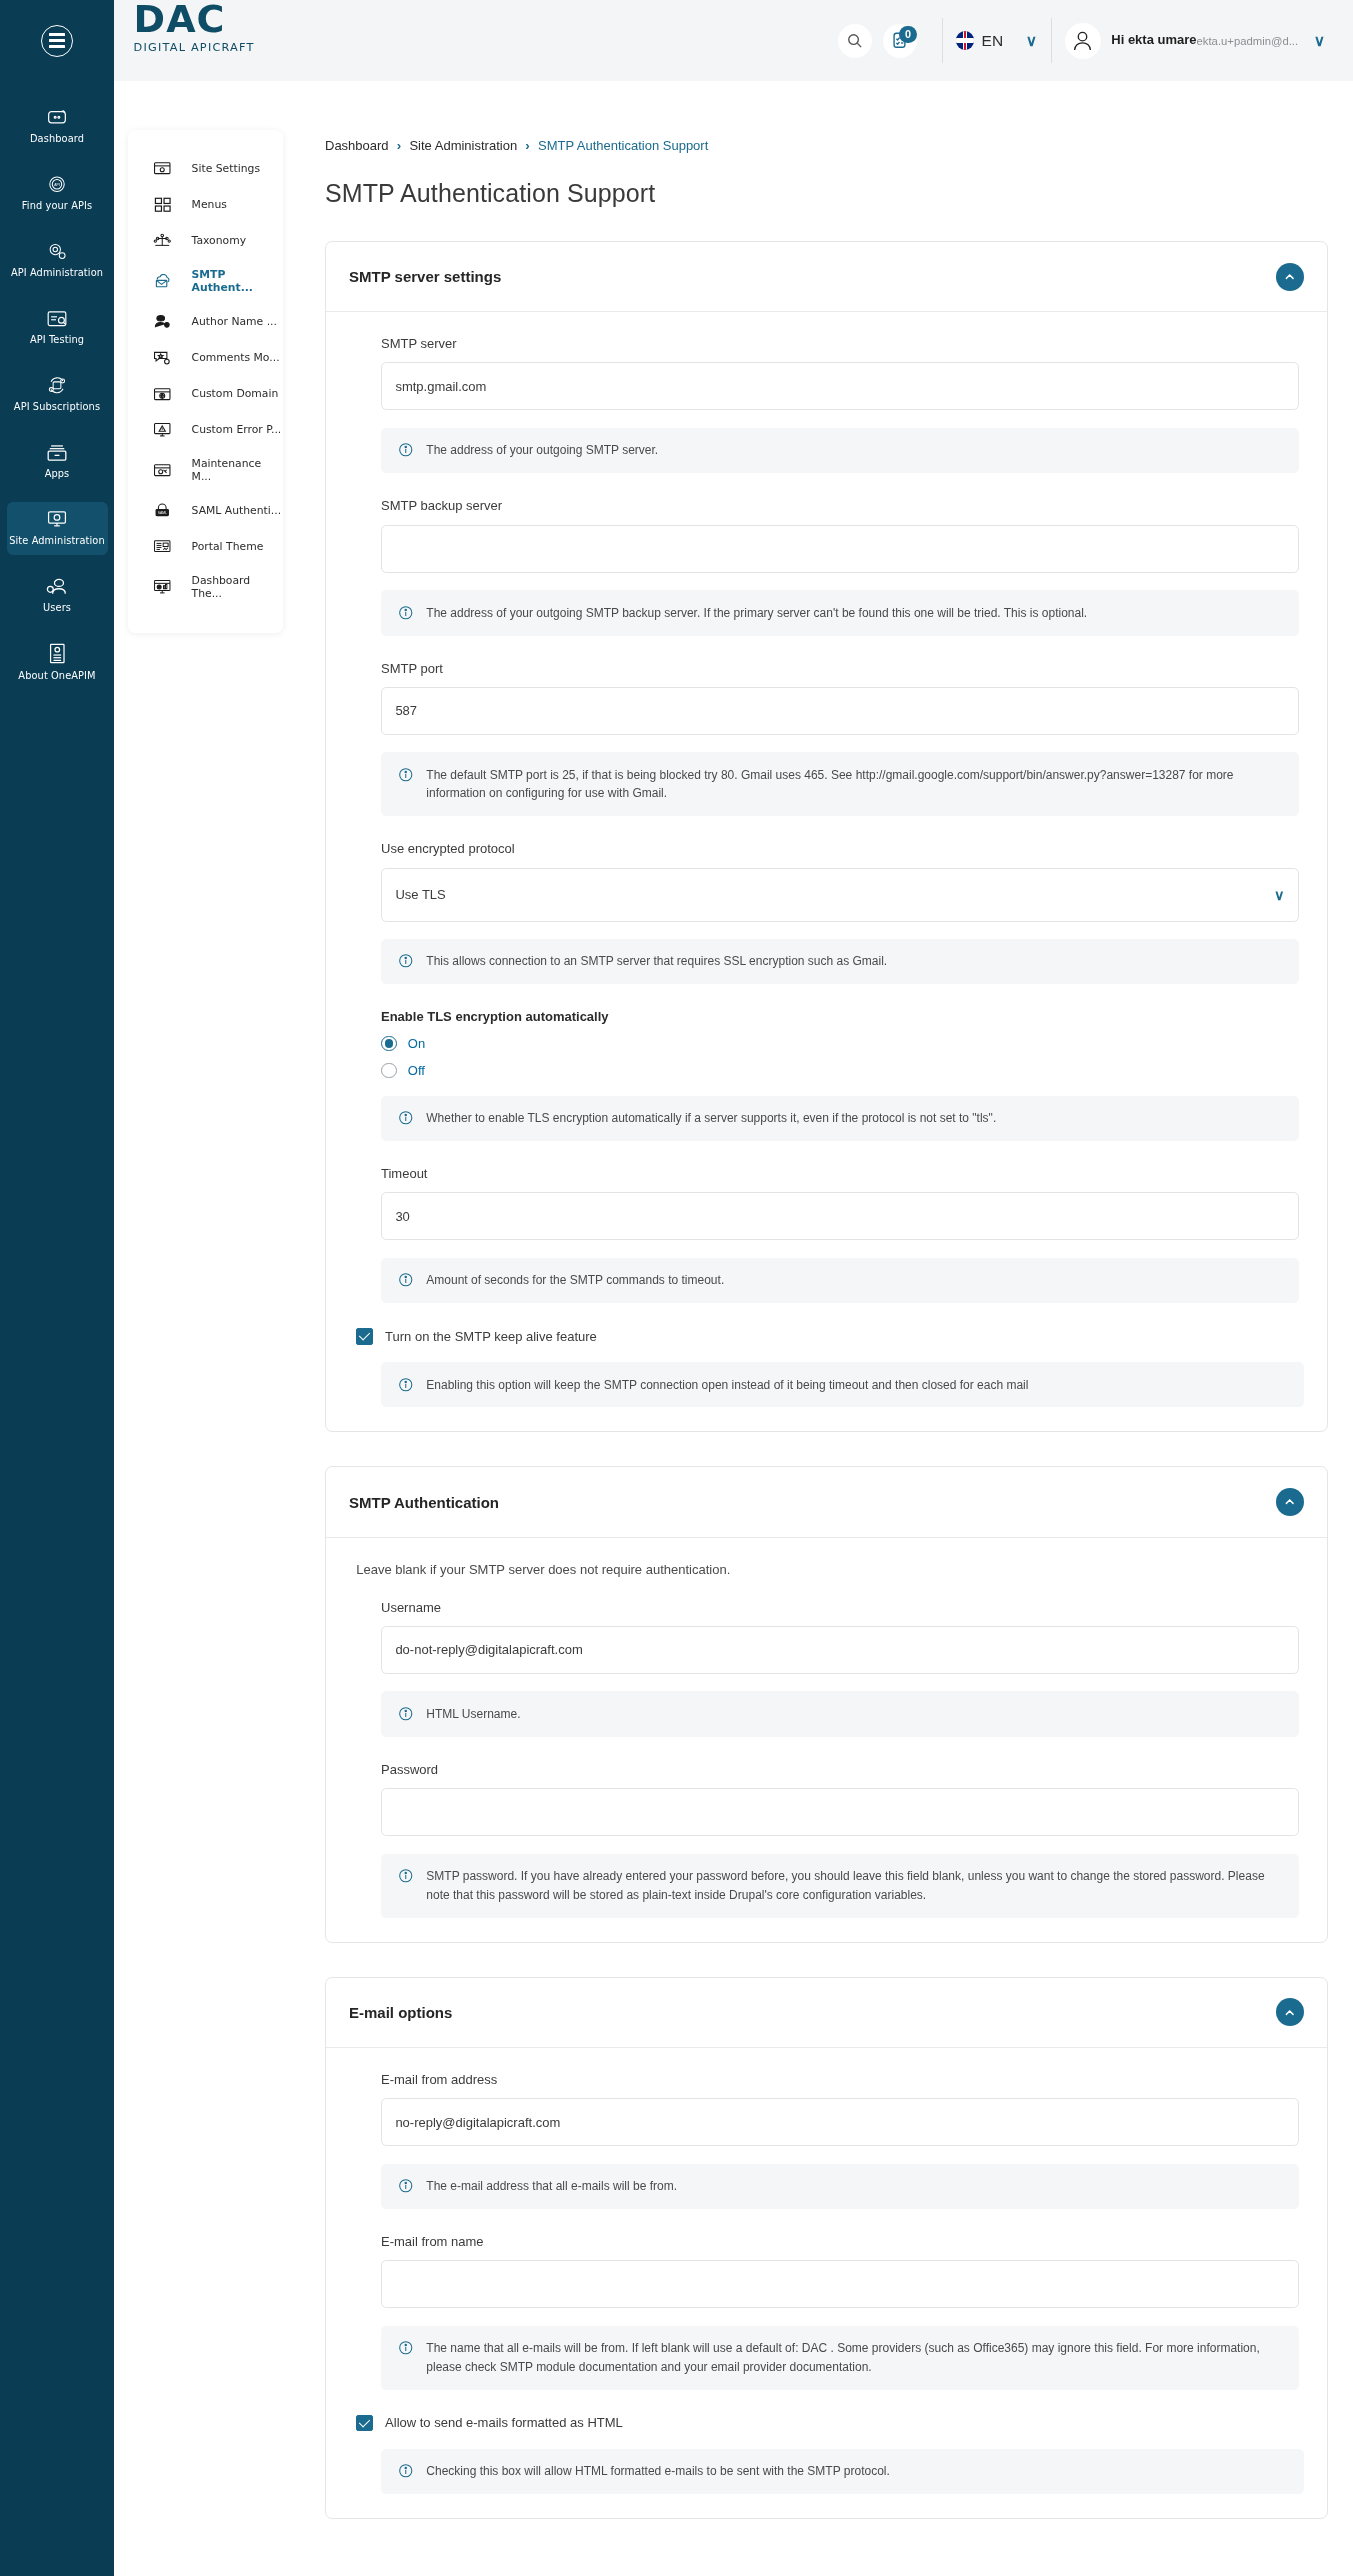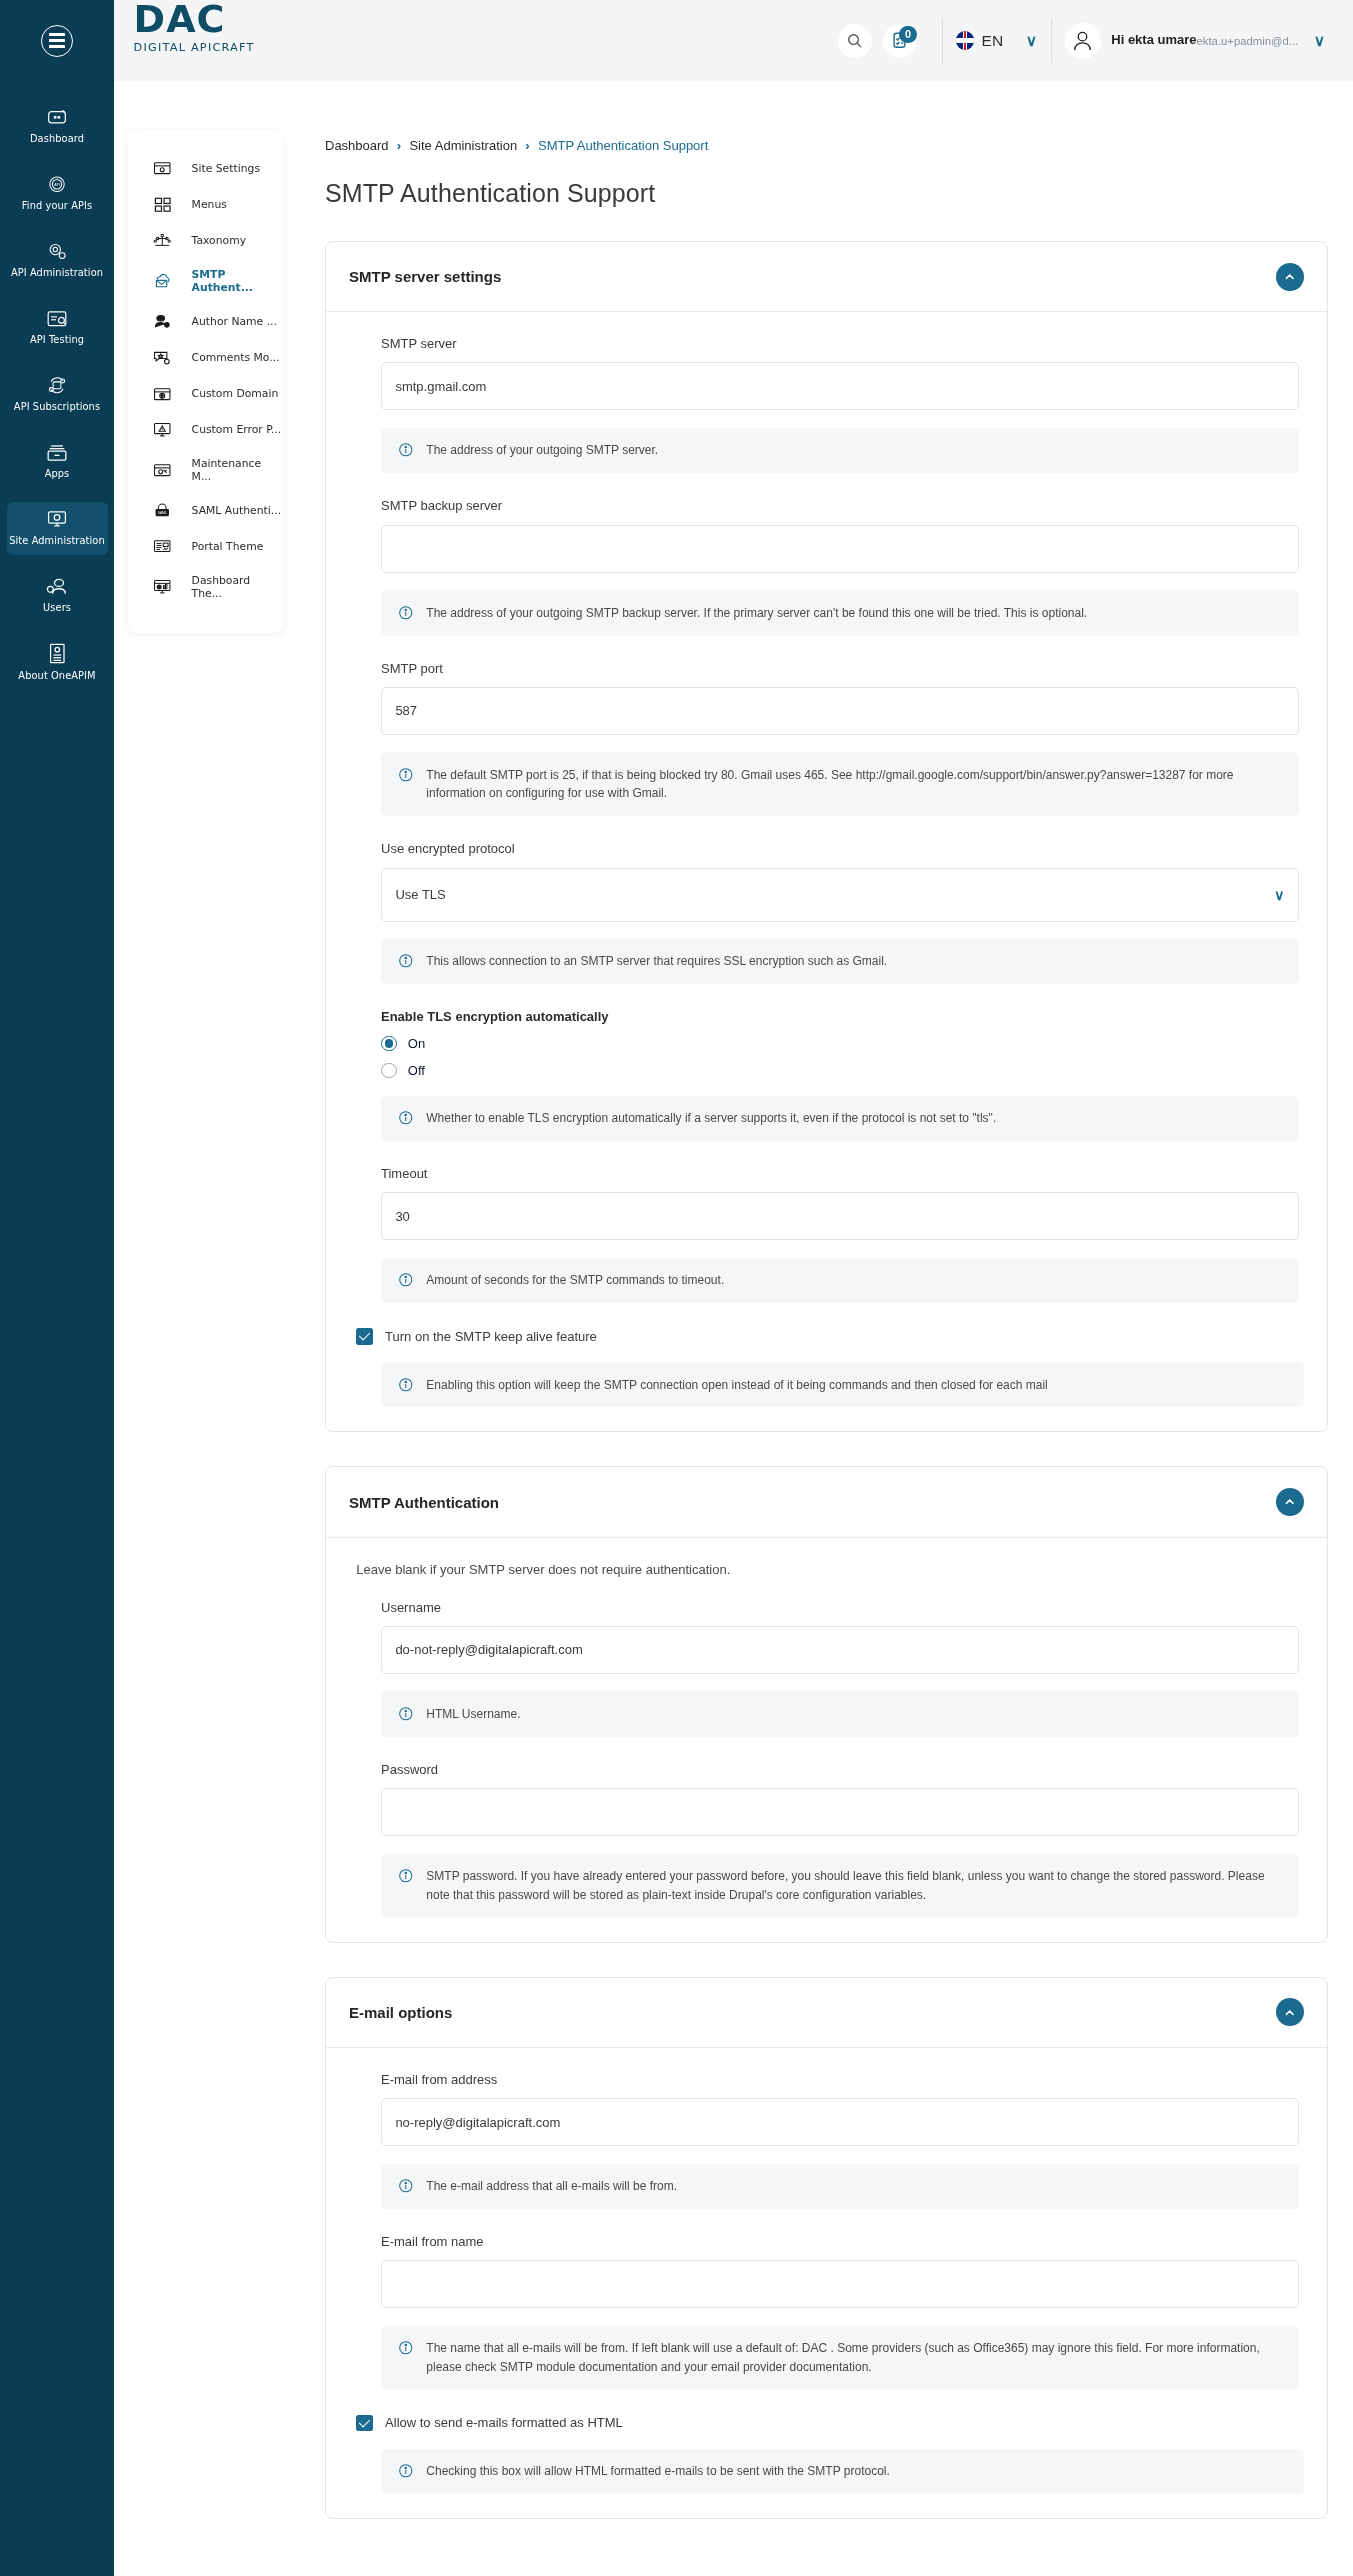--- a/index.html
+++ b/index.html
@@ -202,21 +202,21 @@
   .radio-row { display: flex; align-items: center; gap: 11.3px; margin-bottom: 11.3px; }
   .radio {
     width: 15.5px; height: 15.5px; border-radius: 50%;
     border: 1px solid #9aa0a6; background: #fff; flex: 0 0 15.5px;
     display: flex; align-items: center; justify-content: center;
   }
   .radio.on { border-color: #1a6b8f; }
   .radio.on:after {
     content: ""; width: 8.2px; height: 8.2px; border-radius: 50%; background: #1a6b8f;
   }
-  .radio-label { font-size: 13px; color: #0f172a; }
+  .radio-label { font-size: 13px; color: #0369a1; }
 
   .check-row { display: flex; align-items: center; gap: 12.4px; margin: 9.3px 0 7.2px 0; }
   .chk {
     width: 16.5px; height: 16.5px; border-radius: 2.1px;
     border: 1px solid #9aa0a6; background: #fff; flex: 0 0 16.5px;
     display: flex; align-items: center; justify-content: center;
   }
   .chk.on { background: #1a6b8f; border-color: #1a6b8f; }
   .chk.on:after {
     content: ""; display: block; width: 5.2px; height: 9.3px;
@@ -670,21 +670,21 @@
         <span class="check-label">Turn on the SMTP keep alive feature</span>
       </div>
       <div class="helpbox nested" style="margin-bottom:0;">
         <span class="help-i">
           <svg width="15.5" height="15.5" viewBox="0 0 24 24" fill="none" stroke="#1a6b8f" stroke-width="1.6">
               <circle cx="12" cy="12" r="9.4"></circle>
               <line x1="12" y1="11" x2="12" y2="17"></line>
               <circle cx="12" cy="7.6" r="1.1" fill="#1a6b8f"></circle>
             </svg>
         </span>
-        <span class="help-text">Enabling this option will keep the SMTP connection open instead of it being commands and then closed for each mail</span>
+        <span class="help-text">Enabling this option will keep the SMTP connection open instead of it being timeout and then closed for each mail</span>
       </div>
     </div>
   </div>
 
   <div class="card">
     <div class="card-head">
       <span class="card-title">SMTP Authentication</span>
       <span class="collapse-btn">
         <svg width="13.4" height="13.4" viewBox="0 0 24 24" fill="none" stroke="#fff" stroke-width="2.6" stroke-linecap="round">
             <polyline points="6,15 12,9 18,15"></polyline>

